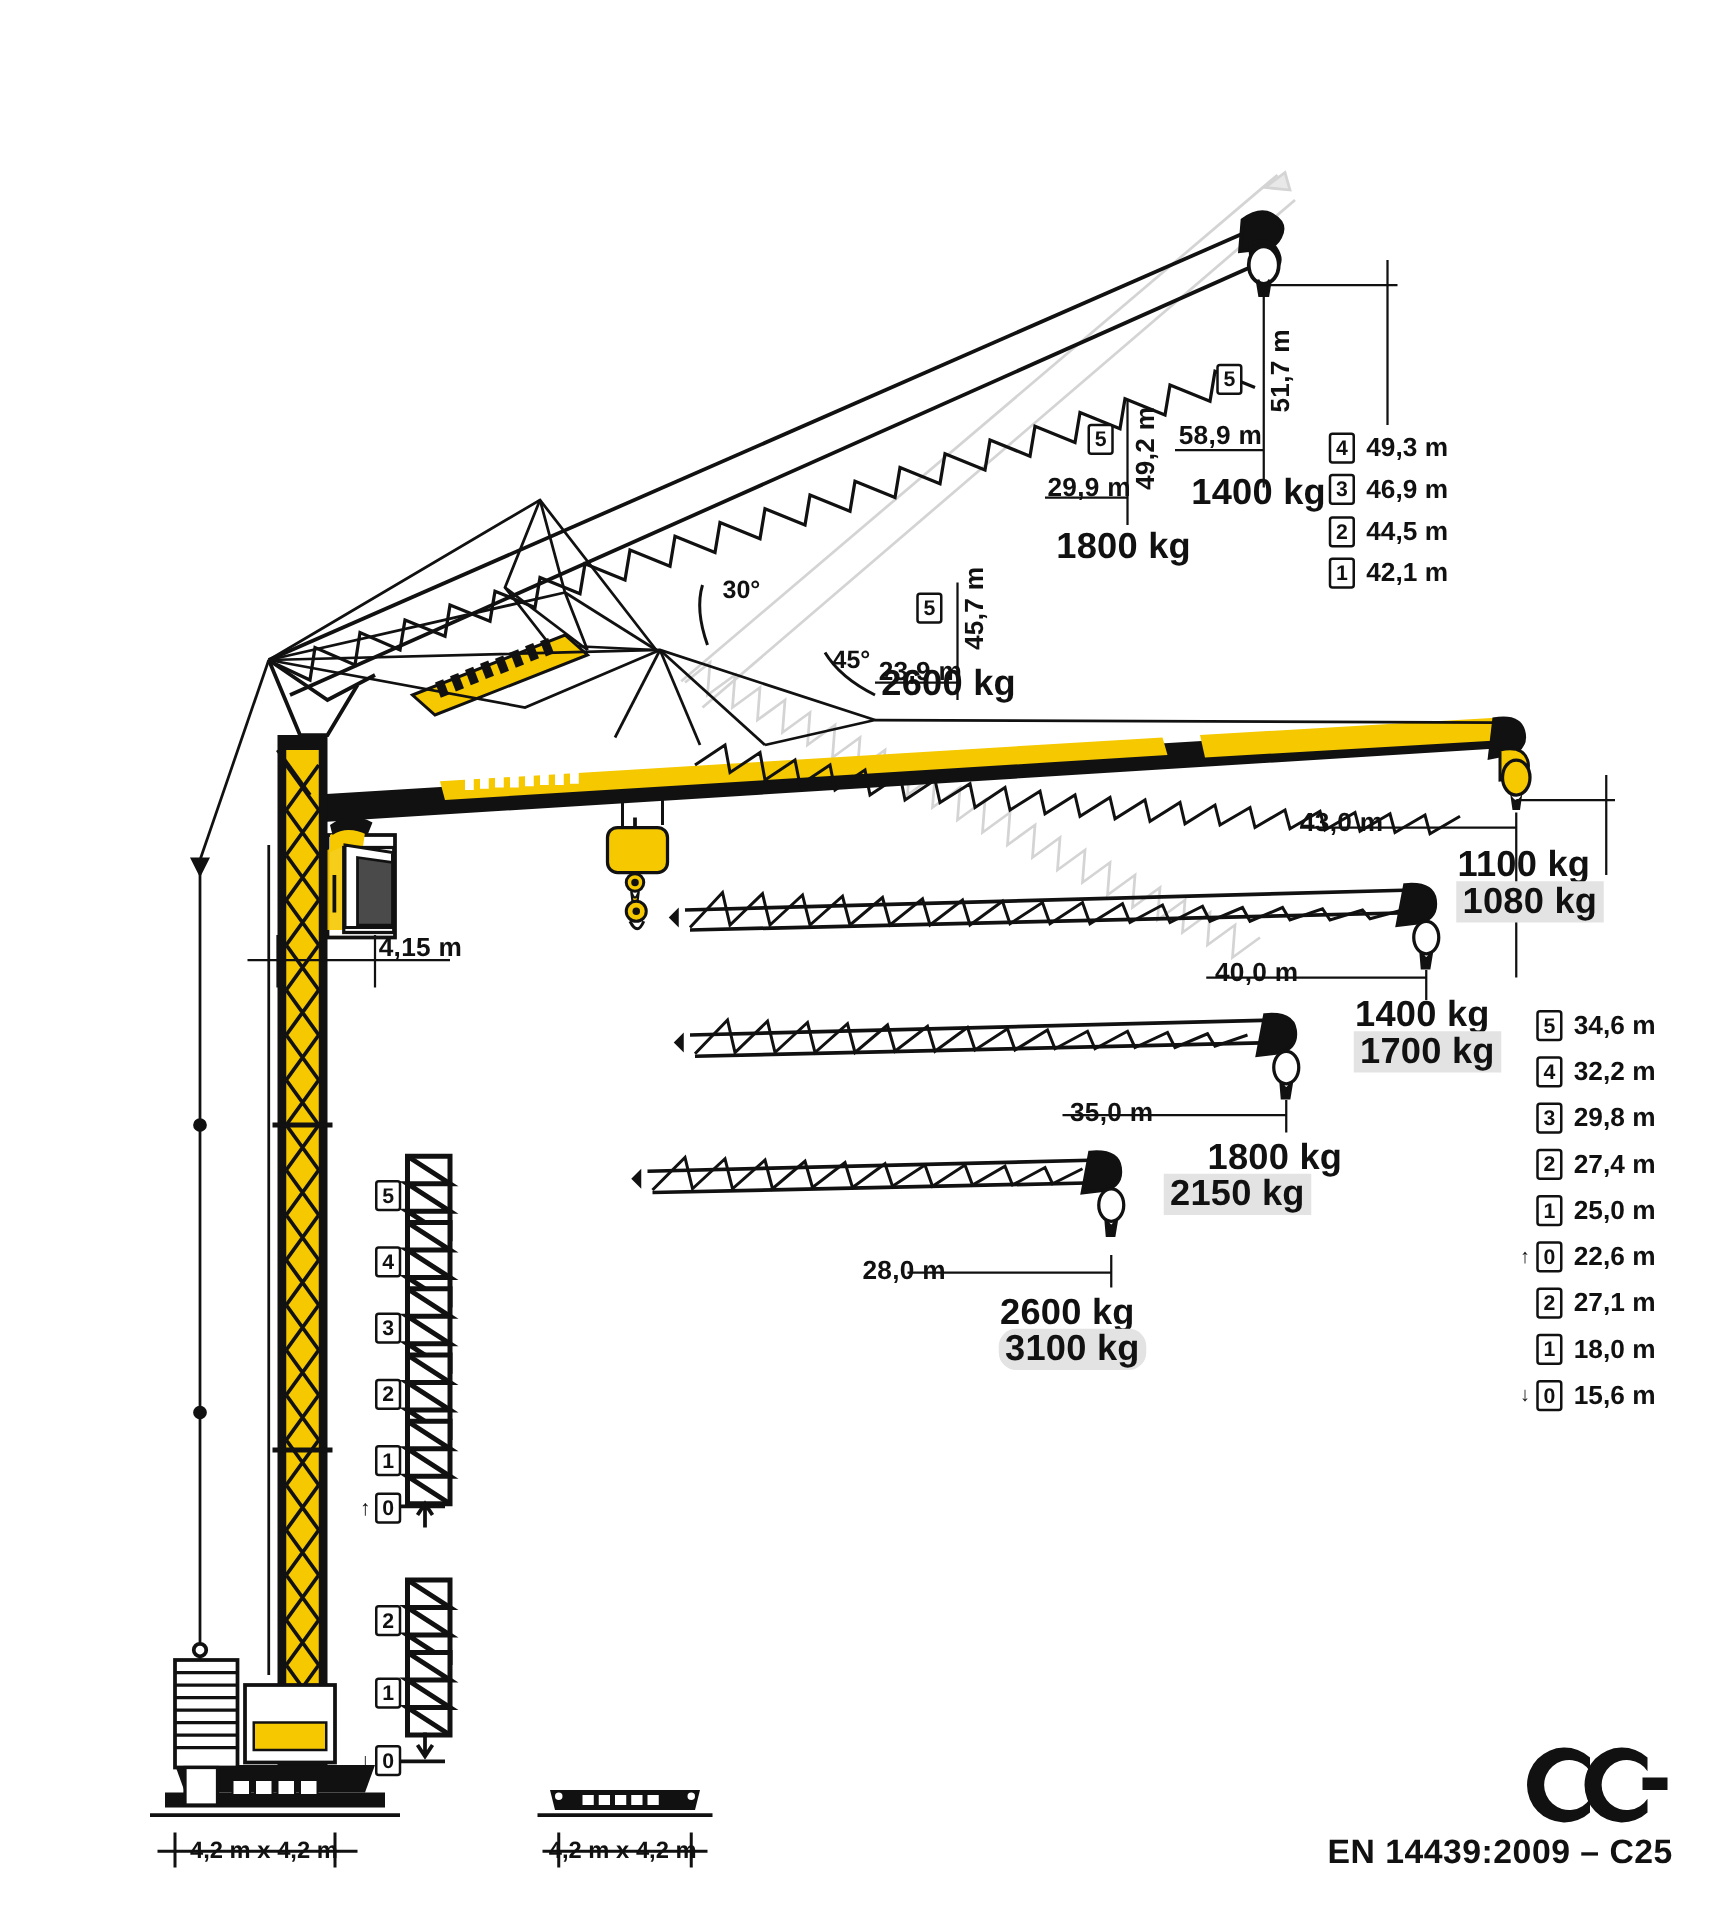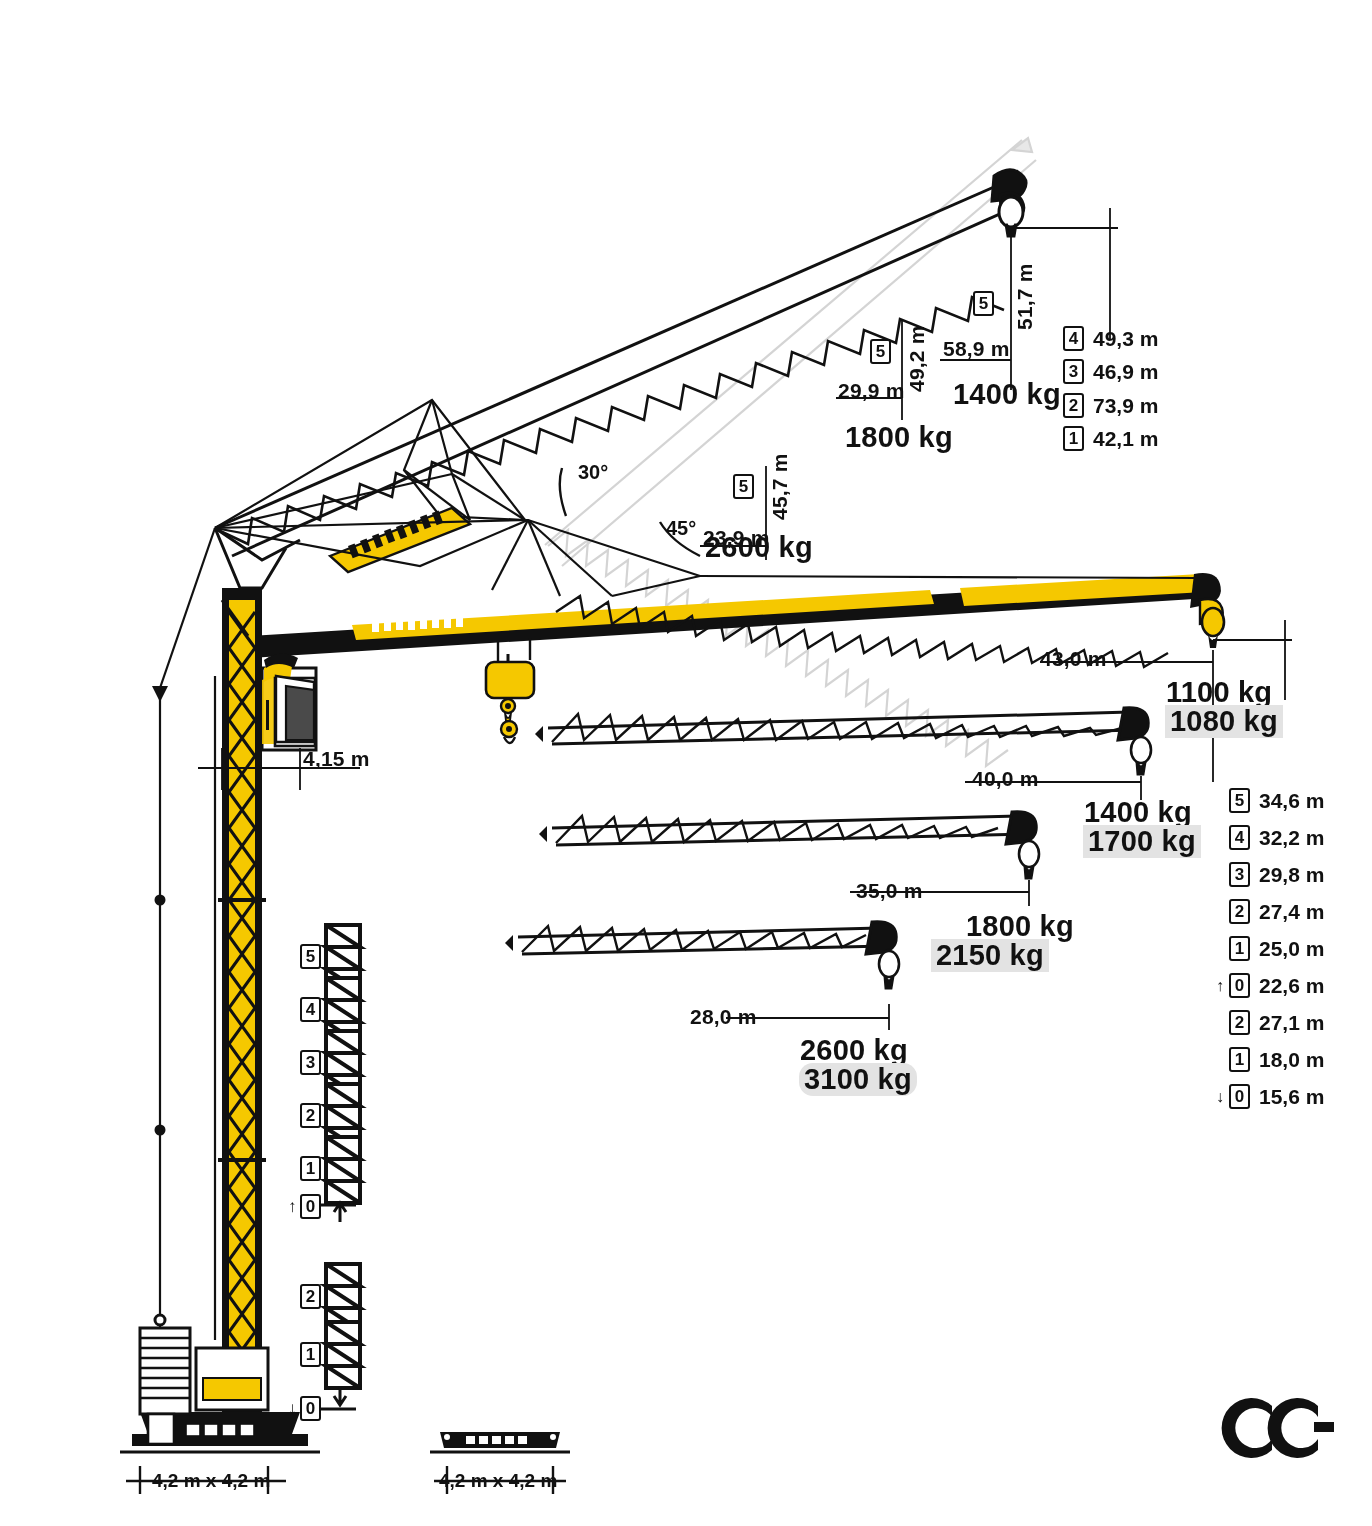--- a/index.html
+++ b/index.html
@@ -48,21 +48,21 @@
     line-height:1;
     background:#fff;
     box-sizing:border-box;
   }
   .arrw{
     position:absolute;
     font-size:17px;
     font-weight:700;
     line-height:1;
   }
-  .trow{position:absolute;white-space:nowrap;}
+  .trow{position:absolute;white-space:nowrap;margin-top:20px;}
   .trow .badge{position:relative;display:inline-flex;vertical-align:middle;margin-right:9px;}
   .trow .tv{font-size:21px;font-weight:700;vertical-align:middle;display:inline-block;}
   .trow .pre{display:inline-block;width:13px;font-size:16px;font-weight:700;vertical-align:middle;}
   .std{
     position:absolute;
     font-size:27px;
     font-weight:700;
     letter-spacing:0.4px;
   }
   .base-dim{position:absolute;font-size:19px;font-weight:700;white-space:nowrap;}
@@ -424,21 +424,21 @@
   <div class="lbl ang" style="left:578px;top:462px;">30°</div>
   <div class="lbl ang" style="left:666px;top:518px;">45°</div>
 
   <div class="trow" style="left:1063px;top:326px;">
     <span class="badge">4</span><span class="tv">49,3 m</span>
   </div>
   <div class="trow" style="left:1063px;top:359px;">
     <span class="badge">3</span><span class="tv">46,9 m</span>
   </div>
   <div class="trow" style="left:1063px;top:393px;">
-    <span class="badge">2</span><span class="tv">73,9 m</span>
+    <span class="badge">2</span><span class="tv">44,5 m</span>
   </div>
   <div class="trow" style="left:1063px;top:426px;">
     <span class="badge">1</span><span class="tv">42,1 m</span>
   </div>
 
   <div class="lbl dim" style="left:303px;top:748px;">4,15 m</div>
 
   <div class="lbl dim" style="left:1040px;top:648px;">43,0 m</div>
   <div class="lbl load" style="left:1166px;top:678px;">1100 kg</div>
   <div class="lbl load hl" style="left:1166px;top:706px;">1080 kg</div>
@@ -492,14 +492,15 @@
   <div class="badge" style="left:300px;top:1194px;">0</div>
 
   <div class="badge" style="left:300px;top:1284px;">2</div>
   <div class="badge" style="left:300px;top:1342px;">1</div>
   <div class="arrw" style="left:288px;top:1400px;">↓</div>
   <div class="badge" style="left:300px;top:1396px;">0</div>
 
   <div class="base-dim" style="left:152px;top:1470px;">4,2 m x 4,2 m</div>
   <div class="base-dim" style="left:439px;top:1470px;">4,2 m x 4,2 m</div>
 
+  <div class="std" style="left:1062px;top:1466px;">EN 14439:2009 – C25</div>
 
 </div>
 
 </body></html>

